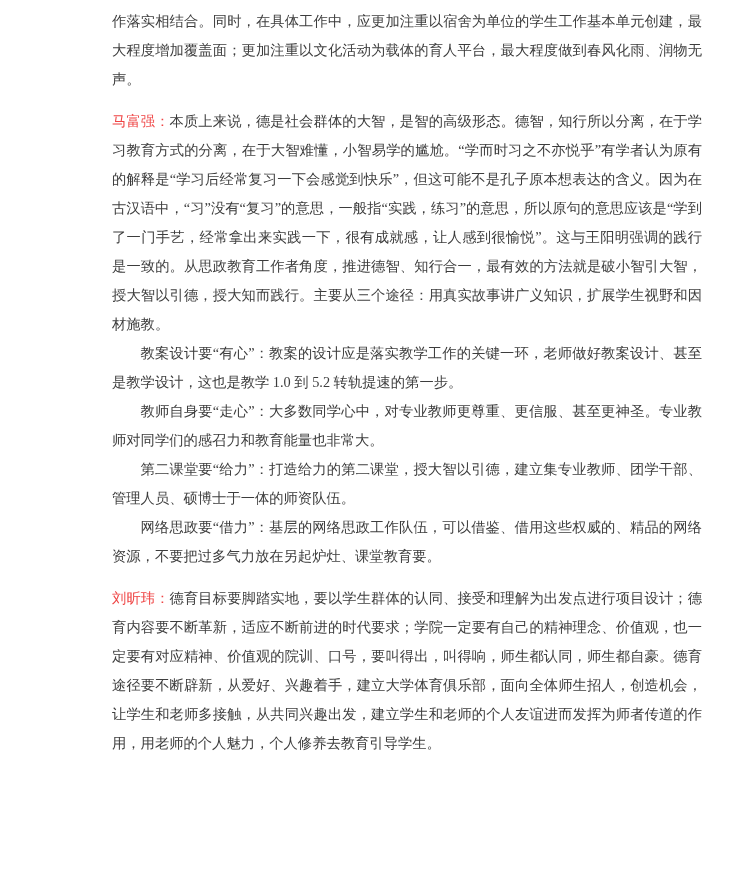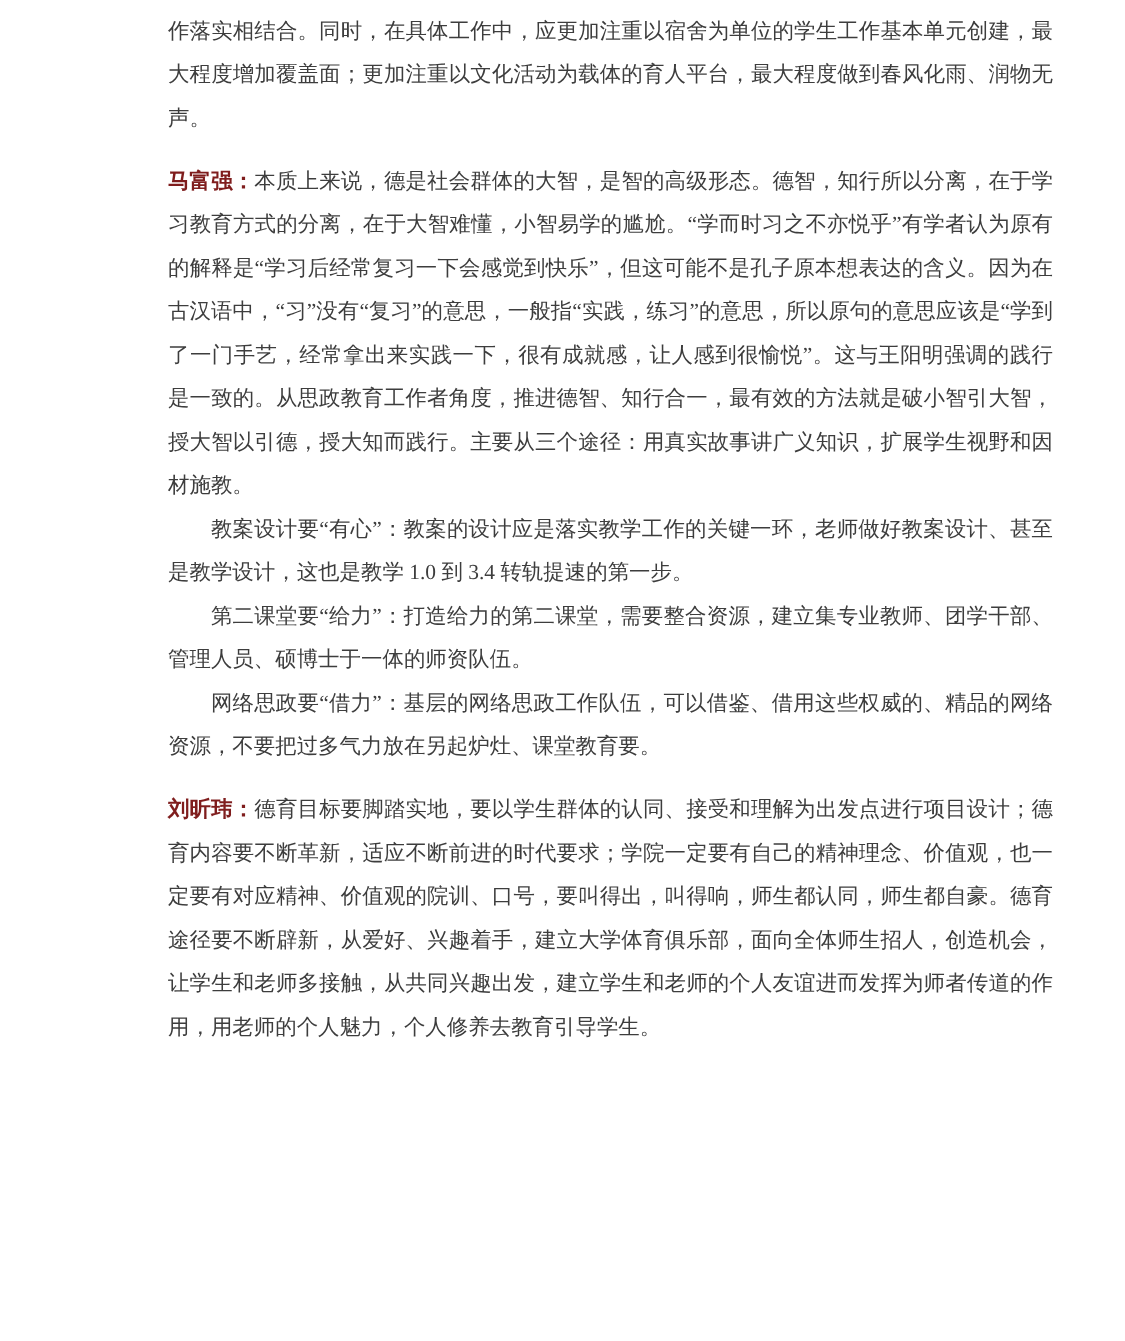--- a/index.html
+++ b/index.html
@@ -32,29 +32,30 @@
     text-justify: inter-character;
     word-break: break-all;
   }
   .para.gap-before {
     margin-top: 13px;
   }
   .para.indented {
     text-indent: 2em;
   }
   .speaker {
-    font-weight: bold;
-    color: #7f1d1d;
+    font-weight: normal;
+    color: #ef4444;
   }
 </style>
 </head>
 <body>
 
 <div class="page">
   <div class="doc-body">
       <p class="para"><span class="para-text">作落实相结合。同时，在具体工作中，应更加注重以宿舍为单位的学生工作基本单元创建，最大程度增加覆盖面；更加注重以文化活动为载体的育人平台，最大程度做到春风化雨、润物无声。</span></p>
       <p class="para gap-before"><b class="speaker">马富强：</b><span class="para-text">本质上来说，德是社会群体的大智，是智的高级形态。德智，知行所以分离，在于学习教育方式的分离，在于大智难懂，小智易学的尴尬。“学而时习之不亦悦乎”有学者认为原有的解释是“学习后经常复习一下会感觉到快乐”，但这可能不是孔子原本想表达的含义。因为在古汉语中，“习”没有“复习”的意思，一般指“实践，练习”的意思，所以原句的意思应该是“学到了一门手艺，经常拿出来实践一下，很有成就感，让人感到很愉悦”。这与王阳明强调的践行是一致的。从思政教育工作者角度，推进德智、知行合一，最有效的方法就是破小智引大智，授大智以引德，授大知而践行。主要从三个途径：用真实故事讲广义知识，扩展学生视野和因材施教。</span></p>
-      <p class="para indented"><span class="para-text">教案设计要“有心”：教案的设计应是落实教学工作的关键一环，老师做好教案设计、甚至是教学设计，这也是教学 1.0 到 3.4 转轨提速的第一步。</span></p>
-      <p class="para indented"><span class="para-text">第二课堂要“给力”：打造给力的第二课堂，需要整合资源，建立集专业教师、团学干部、管理人员、硕博士于一体的师资队伍。</span></p>
+      <p class="para indented"><span class="para-text">教案设计要“有心”：教案的设计应是落实教学工作的关键一环，老师做好教案设计、甚至是教学设计，这也是教学 1.0 到 5.2 转轨提速的第一步。</span></p>
+      <p class="para indented"><span class="para-text">教师自身要“走心”：大多数同学心中，对专业教师更尊重、更信服、甚至更神圣。专业教师对同学们的感召力和教育能量也非常大。</span></p>
+      <p class="para indented"><span class="para-text">第二课堂要“给力”：打造给力的第二课堂，授大智以引德，建立集专业教师、团学干部、管理人员、硕博士于一体的师资队伍。</span></p>
       <p class="para indented"><span class="para-text">网络思政要“借力”：基层的网络思政工作队伍，可以借鉴、借用这些权威的、精品的网络资源，不要把过多气力放在另起炉灶、课堂教育要。</span></p>
       <p class="para gap-before"><b class="speaker">刘昕玮：</b><span class="para-text">德育目标要脚踏实地，要以学生群体的认同、接受和理解为出发点进行项目设计；德育内容要不断革新，适应不断前进的时代要求；学院一定要有自己的精神理念、价值观，也一定要有对应精神、价值观的院训、口号，要叫得出，叫得响，师生都认同，师生都自豪。德育途径要不断辟新，从爱好、兴趣着手，建立大学体育俱乐部，面向全体师生招人，创造机会，让学生和老师多接触，从共同兴趣出发，建立学生和老师的个人友谊进而发挥为师者传道的作用，用老师的个人魅力，个人修养去教育引导学生。</span></p>
     </div>
 </div>
 
 </body></html>

